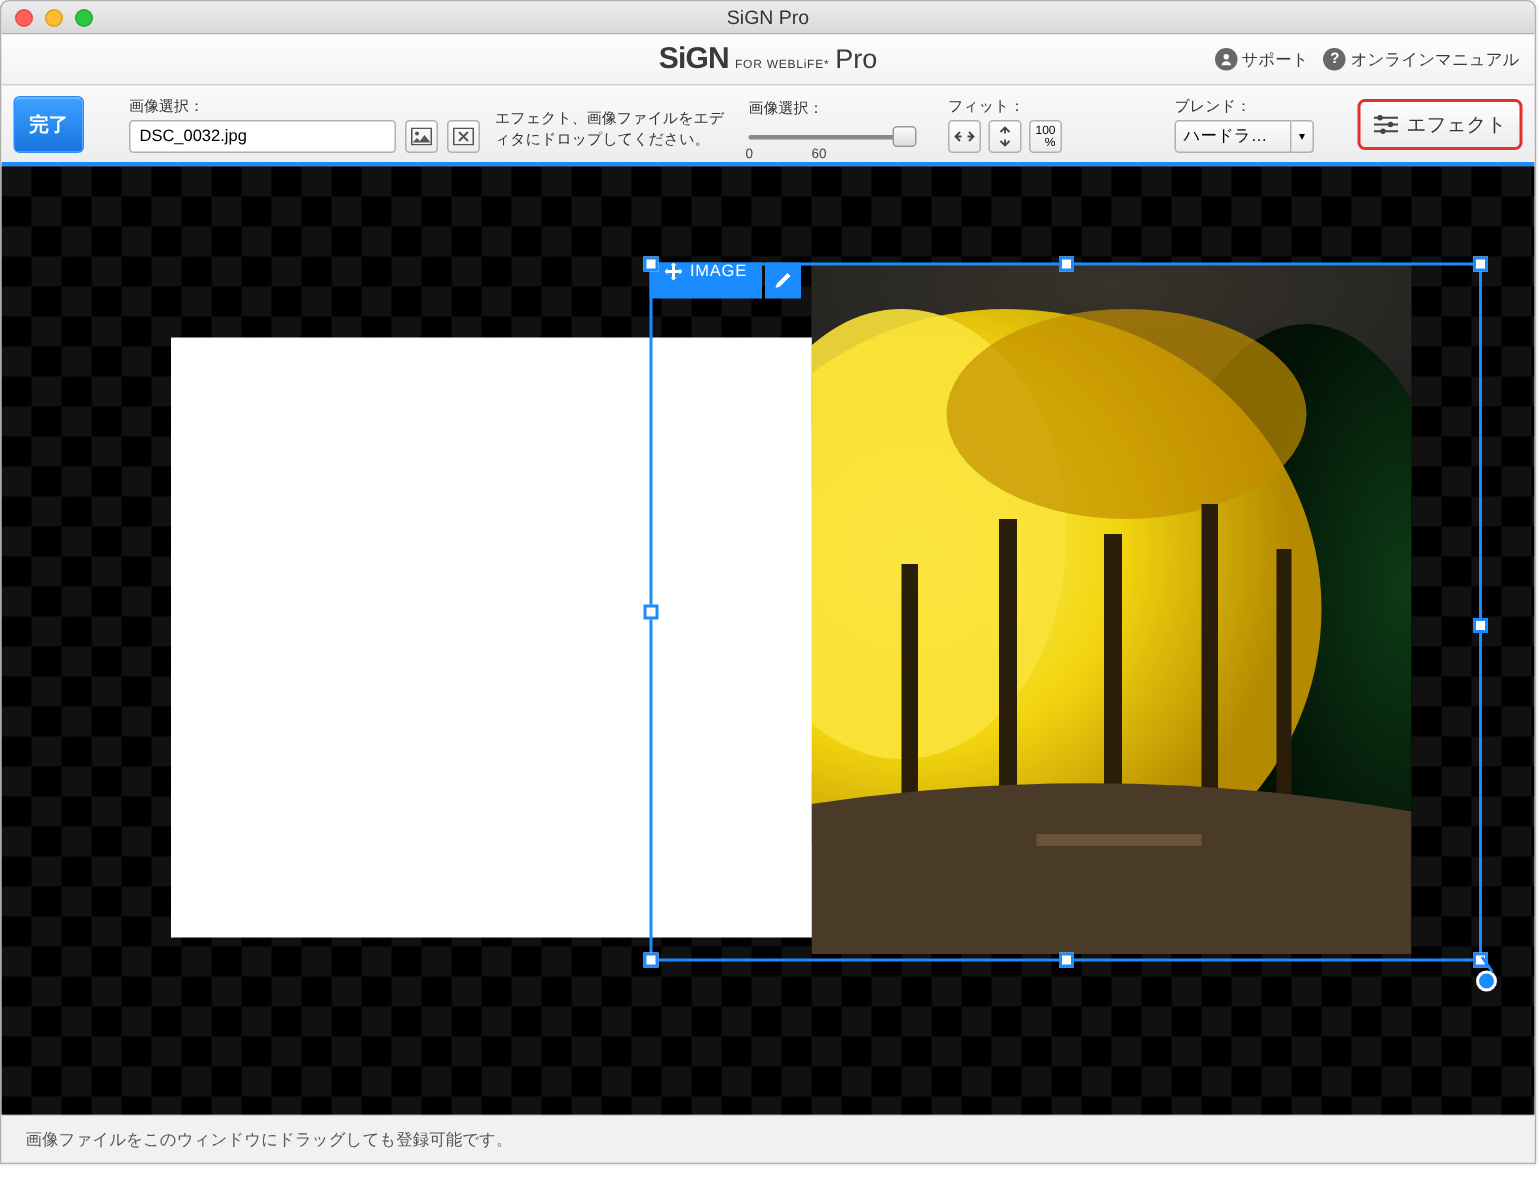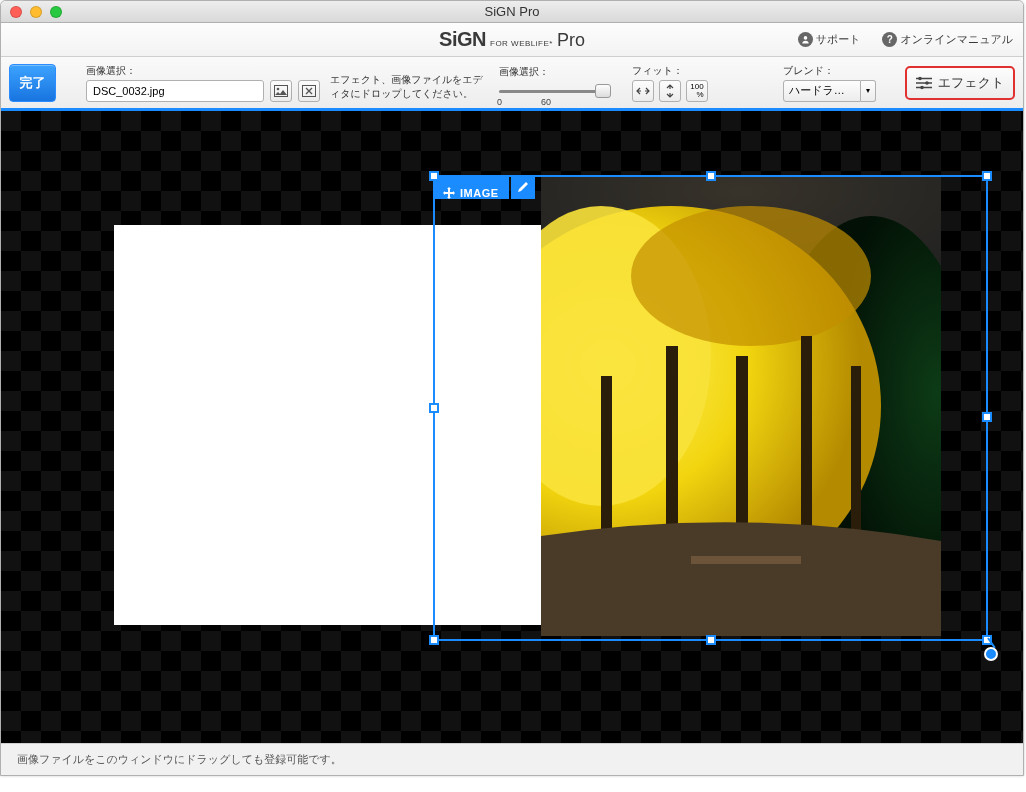--- a/index.html
+++ b/index.html
@@ -8,21 +8,21 @@
 .titlebar { height: 22px; background: linear-gradient(#ededed,#d9d9d9); border-bottom: 1px solid #b0b0b0; display: flex; align-items: center; position: relative; }
 .traffic { display: flex; gap: 8px; padding-left: 9px; }
 .tdot { width: 12px; height: 12px; border-radius: 50%; border: 0.5px solid rgba(0,0,0,0.15);}
 .tred{background:#ff5f57}.tyel{background:#febc2e}.tgrn{background:#28c840}
 .title-center { position: absolute; left:0;right:0; text-align:center; font-size:13px; color:#333; }
 .brandbar { height: 34px; background: linear-gradient(#fdfdfd,#f3f3f3); border-bottom: 1px solid #cfcfcf; display:flex; align-items:center; justify-content:center; position: relative;}
 .brand-left{position:absolute;left:50%;transform:translateX(-50%);display:flex;align-items:baseline;gap:4px;color:#3a3a3a}
 .brand-sign{font-size:20px;font-weight:bold;letter-spacing:-0.5px}
 .brand-for{font-size:8px;letter-spacing:0.5px}
 .brand-pro{font-size:18px;font-weight:500}
-.brand-right{position:absolute;right:10px;display:flex;gap:22px;align-items:center;font-size:11px;color:#3a3a3a}
+.brand-right{position:absolute;right:10px;display:flex;gap:10px;align-items:center;font-size:11px;color:#3a3a3a}
 .round-ic{width:15px;height:15px;border-radius:50%;background:#676767;display:inline-flex;align-items:center;justify-content:center;color:#fff;font-size:10px;font-weight:bold}
 .toolbar{height:54px;background:linear-gradient(#fafafa,#ededed);border-bottom:3px solid #1a8cff;display:flex;align-items:center;padding:0 8px;gap:10px}
 .done-btn{width:47px;height:38px;border:1px solid #2a8cff;border-radius:4px;background:linear-gradient(#3da3ff,#1874e0);color:#fff;font-size:13px;font-weight:bold;display:flex;align-items:center;justify-content:center;box-shadow:inset 0 1px 0 rgba(255,255,255,0.3);cursor:pointer}
 .section{display:flex;flex-direction:column;gap:2px}
 .sec-label{font-size:10px;color:#333}
 .img-select{display:flex;align-items:flex-end;gap:6px}
 .file-input{width:178px;height:22px;border:1px solid #b0b0b0;border-radius:3px;background:#fff;font-size:11px;padding:1px 6px;display:flex;align-items:center}
 .icon-btn{width:22px;height:22px;border:1px solid #b0b0b0;border-radius:3px;background:linear-gradient(#fdfdfd,#ececec);display:flex;align-items:center;justify-content:center;cursor:pointer}
 .hint{font-size:10px;color:#333;line-height:1.4;padding-top:8px;width:155px}
 .zoom-sec{margin-left:4px}
@@ -45,21 +45,21 @@
 .image-rect{position:absolute;left:540px;top:65px;width:400px;height:460px;overflow:hidden}
 .img-svg{width:100%;height:100%}
 .sel-frame{position:absolute;left:432px;top:64px;width:555px;height:466px;border:2px solid #1a8cff}
 .shandle{position:absolute;width:10px;height:10px;background:#fff;border:2px solid #1a8cff}
 .h-nw{left:-6px;top:-6px}.h-n{left:50%;top:-6px;margin-left:-5px}.h-ne{right:-6px;top:-6px}
 .h-w{left:-6px;top:50%;margin-top:-5px}.h-e{right:-6px;top:52%;margin-top:-5px}
 .h-sw{left:-6px;bottom:-6px}.h-s{left:50%;bottom:-6px;margin-left:-5px}.h-se{right:-6px;bottom:-6px}
 .rot-dot{position:absolute;right:-12px;bottom:-22px;width:14px;height:14px;border-radius:50%;background:#1a8cff;border:2px solid #fff}
 .rot-line{position:absolute;right:-3px;bottom:-11px;width:2px;height:12px;background:#1a8cff;transform:rotate(-35deg);transform-origin:top}
 .tag{position:absolute;left:-2px;top:-2px;display:flex;height:24px}
-.tag-a{background:#1a8cff;color:#fff;display:flex;align-items:flex-end;gap:5px;padding:0 10px;font-size:11px;font-weight:bold;letter-spacing:0.5px}
+.tag-a{background:#1a8cff;color:#fff;display:flex;align-items:flex-start;gap:5px;padding:0 10px;font-size:11px;font-weight:normal;letter-spacing:0.5px}
 .tag-b{background:#1a8cff;width:24px;display:flex;align-items:center;justify-content:center;margin-left:2px}
 .statusbar{height:32px;background:#f1f1f1;border-top:1px solid #d0d0d0;display:flex;align-items:center;padding:0 16px;font-size:11px;color:#555}
 .move-ic svg,.pencil-ic svg,.sliders-ic svg{display:block}
 </style>
 </head>
 <body>
 
 <div class="window">
   <div class="titlebar">
     <div class="traffic">

